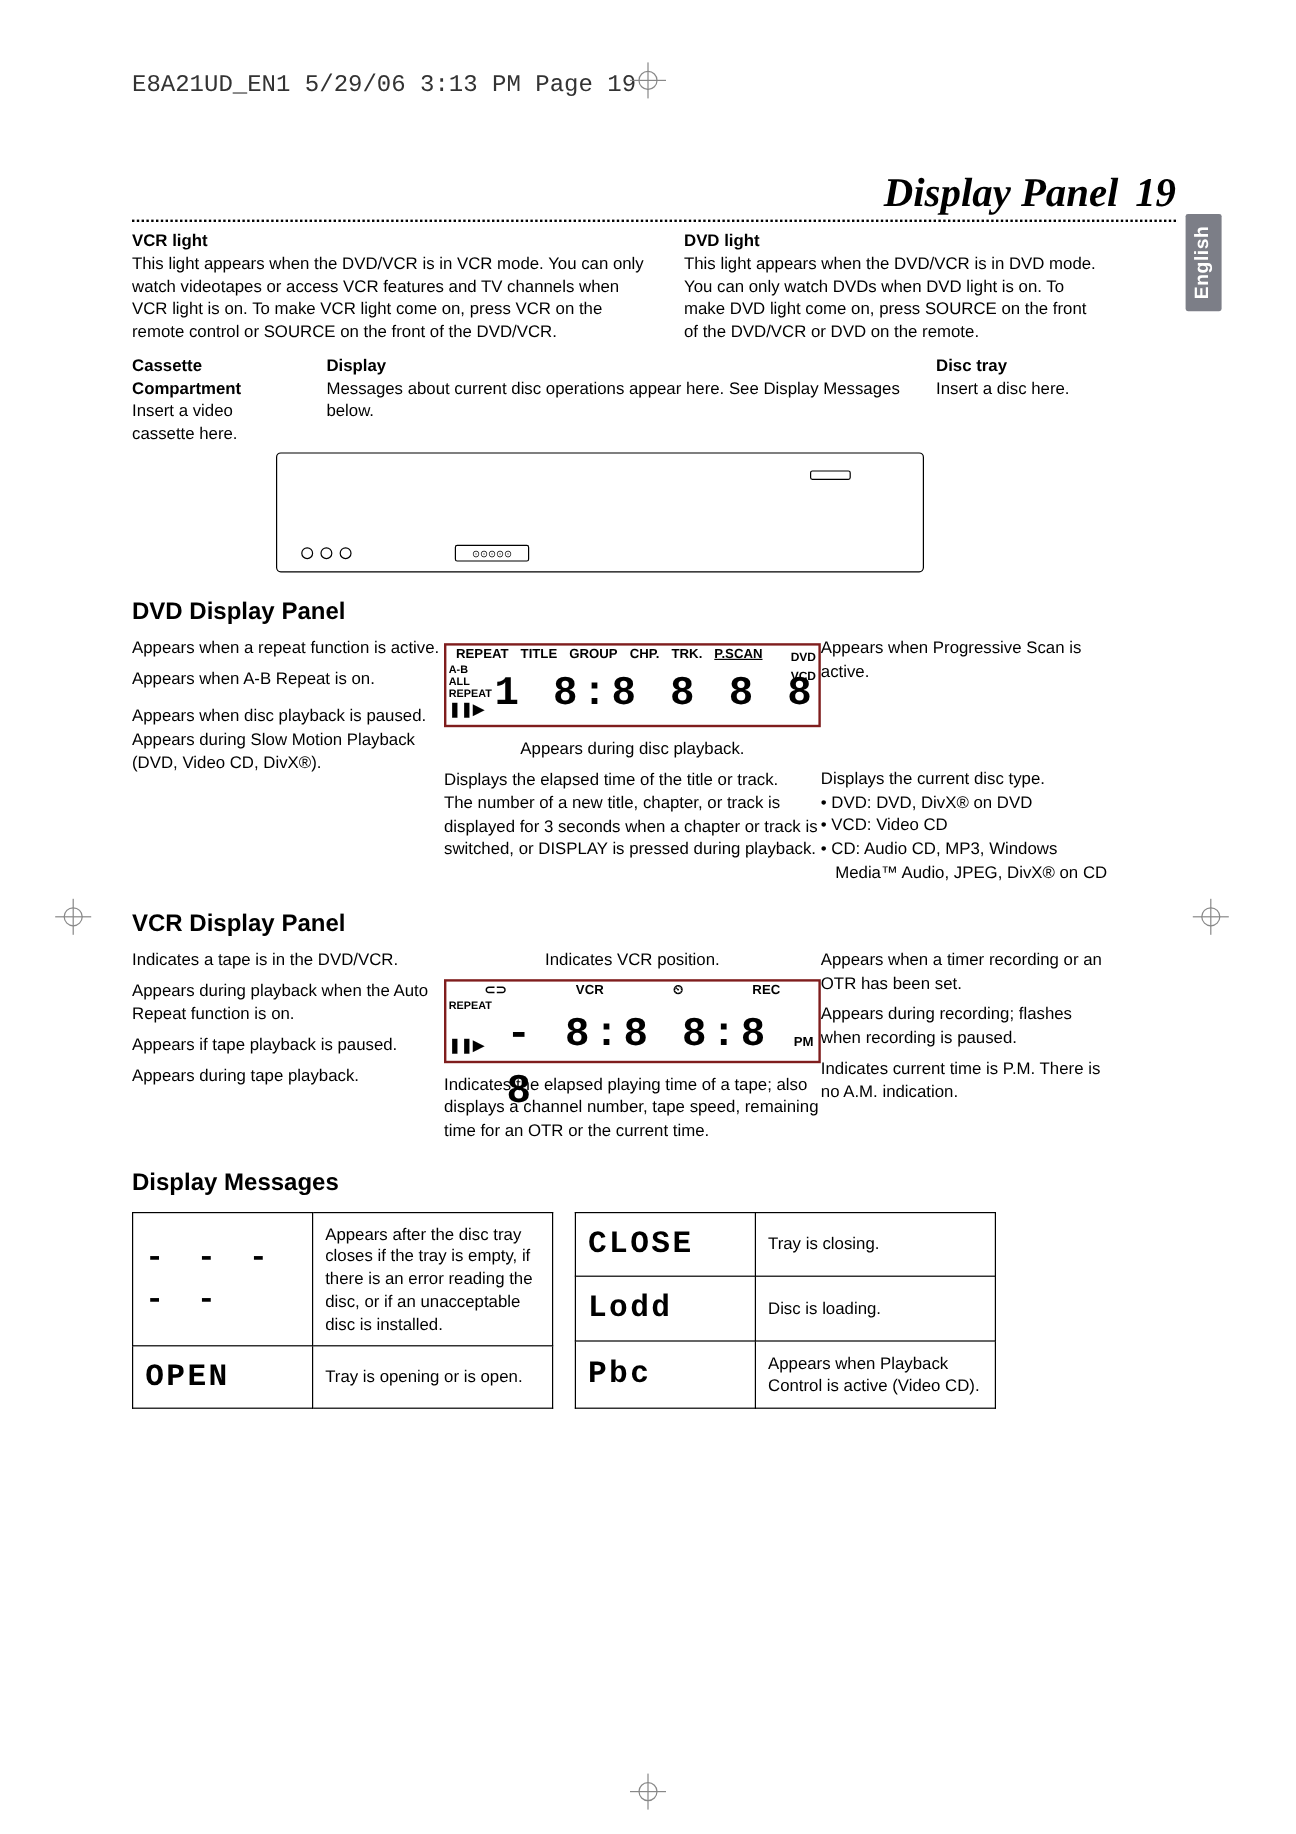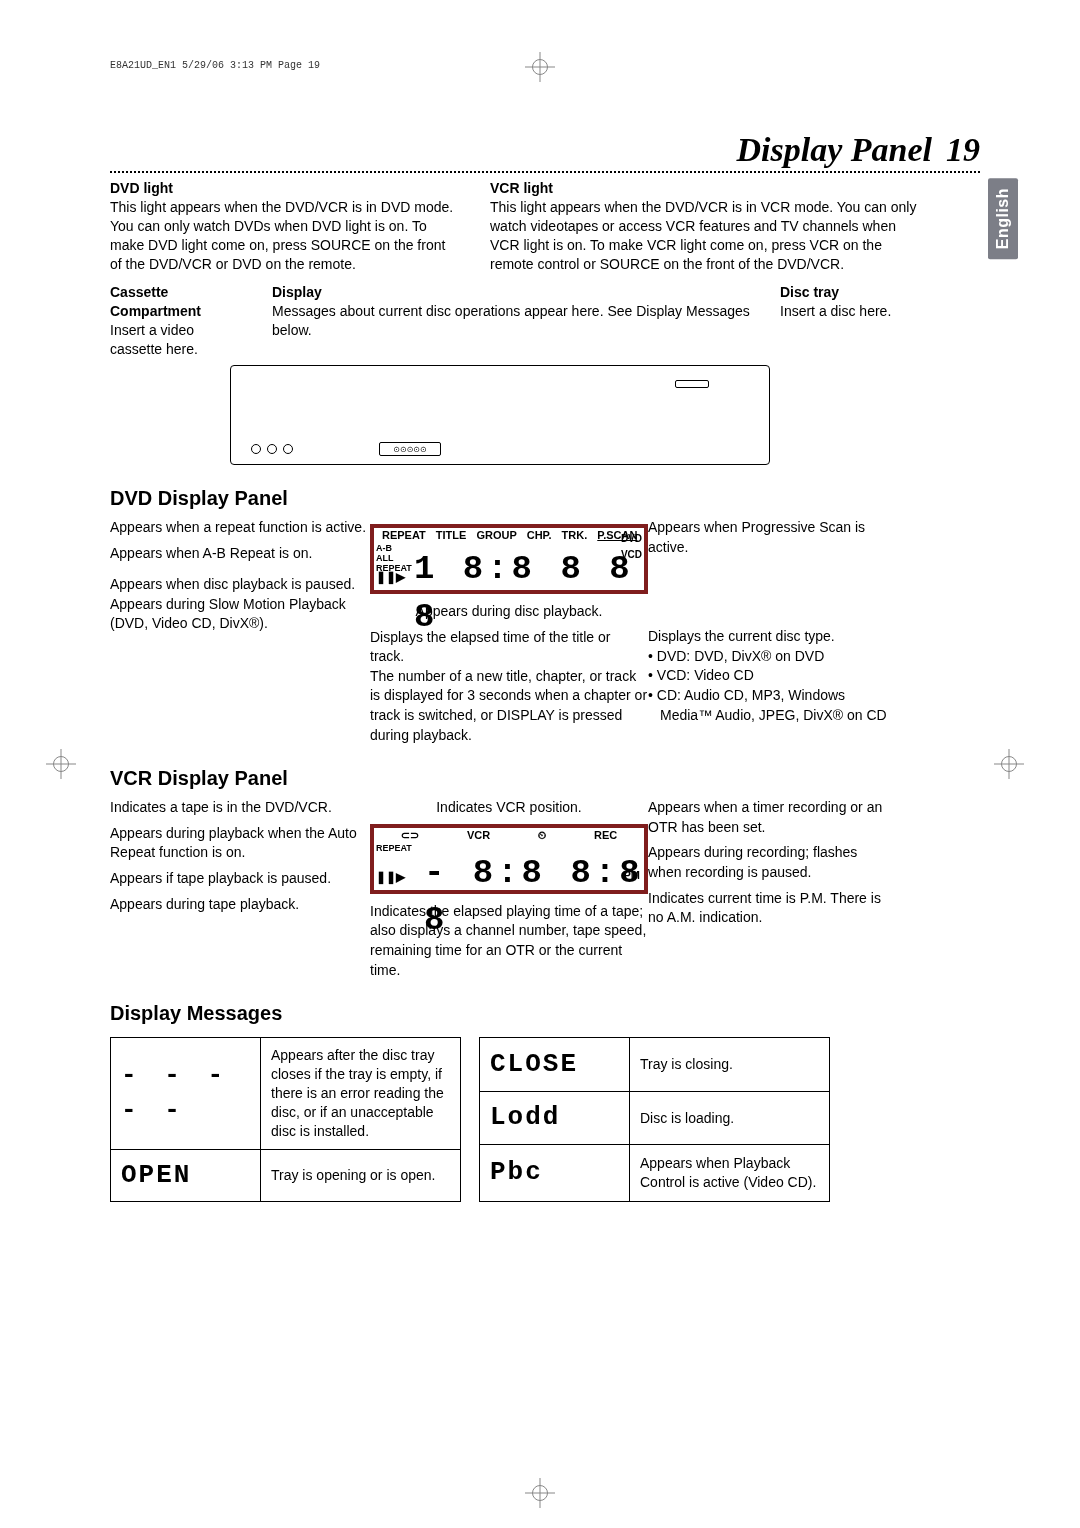--- a/index.html
+++ b/index.html
@@ -1,18 +1,18 @@
 <!DOCTYPE html>
 <html><head>
 <meta charset="utf-8">
 <style>
   * { box-sizing: border-box; margin: 0; padding: 0; }
   html, body { width: 1080px; height: 1528px; background: #fff; font-family: "Helvetica Neue", Arial, sans-serif; color: #000; }
   .page { position: relative; width: 1080px; height: 1528px; padding: 60px 100px 60px 110px; }
-  .hdr-meta { font-family: "Courier New", monospace; font-size: 10px; color: #333; margin-bottom: 60px; }
+  .hdr-meta { font-family: "Courier New", monospace; font-size: 20px; color: #333; margin-bottom: 60px; }
   .title-row { display: flex; justify-content: flex-end; align-items: flex-end; border-bottom: 2px dotted #000; padding-bottom: 2px; margin-bottom: 6px; }
   .title-row .title { font-style: italic; font-weight: 600; font-size: 34px; margin-right: 14px; font-family: Georgia, serif; }
   .title-row .num { font-style: italic; font-weight: 600; font-size: 34px; font-family: Georgia, serif; }
   .lang-tab { position: absolute; right: 62px; top: 178px; background: #7c7e87; color: #fff; writing-mode: vertical-rl; transform: rotate(180deg); font-size: 16px; font-weight: 700; padding: 10px 6px; border-radius: 2px; letter-spacing: 0.5px; }
   .ann-row { display: flex; gap: 30px; }
   .ann-block { font-size: 14px; line-height: 1.35; max-width: 430px; }
   .ann-block.right { max-width: 350px; }
   .ann-block b, .bold { font-weight: 700; }
   .smallrow { display: flex; gap: 22px; margin-top: 10px; }
   .smallrow .col1 { width: 140px; font-size: 14px; line-height: 1.35; }
@@ -22,21 +22,21 @@
   .device-tray { position:absolute; top:14px; right:60px; width:34px; height:8px; border:1px solid #000; border-radius:2px;}
   .device-ctrls { position:absolute; bottom:10px; left:20px; display:flex; gap:6px; align-items:center;}
   .device-ctrls span{font-size:9px; letter-spacing:0.3px;}
   .device-ctrls .circ{width:10px;height:10px;border:1.2px solid #000;border-radius:50%;display:inline-block;}
   .device-disp{position:absolute; bottom:8px; left:148px; width:62px; height:14px; border:1.2px solid #000; border-radius:2px; display:flex; align-items:center; justify-content:center; font-size:8px;}
   .subhead { font-weight: 700; font-size: 20px; margin-top: 22px; margin-bottom: 8px; }
   .panel-cols { display: flex; font-size: 14px; line-height: 1.4; }
   .panel-cols .left { flex: 0 0 260px; }
   .panel-cols .mid { flex: 0 0 260px; }
   .panel-cols .right { flex: 0 0 240px; }
-  .panel-display { width: 278px; height: 70px; border: 4px solid #7f1d1d; margin: 6px 0 8px; position: relative; font-family: Arial, sans-serif; font-size: 12px; font-weight: 700; }
+  .panel-display { width: 314px; height: 70px; border: 2px solid #7f1d1d; margin: 6px 0 8px; position: relative; font-family: Arial, sans-serif; font-size: 12px; font-weight: 700; }
   .seg { font-family: "Courier New", monospace; font-size: 34px; letter-spacing: 4px; position:absolute; top:18px; left:40px; }
   .panel-display .top-labels { position:absolute; top:0; left:8px; right:8px; display:flex; gap:10px; font-size:11px; }
   .panel-display .right-labels { position:absolute; top:4px; right:2px; display:flex; flex-direction:column; gap:2px; font-size:10px; align-items:flex-start; }
   .panel-display .left-labels { position:absolute; top:16px; left:2px; font-size:9px; font-weight:700; line-height:1.1;}
   .panel-display .playicons{position:absolute; bottom:4px; left:2px; font-size:12px;}
   .note { font-size: 14px; line-height: 1.4; }
   .vcr-panel .panel-display .seg { top:22px; left:50px; }
   .msg-section { margin-top: 18px; }
   .msg-grid { display: flex; gap: 18px; margin-top: 12px; }
   .msg-table { border-collapse: collapse; }
@@ -85,27 +85,27 @@
   <div class="hdr-meta">E8A21UD_EN1  5/29/06  3:13 PM  Page 19</div>
 
   <div class="lang-tab">English</div>
 
   <div class="title-row">
     <span class="title">Display Panel</span>
     <span class="num">19</span>
   </div>
 
   <div class="ann-row">
+    <div class="ann-block">
+      <span class="bold">VCR light</span><br>
+      <span>This light appears when the DVD/VCR is in VCR mode. You can only watch videotapes or access VCR features and TV channels when VCR light is on. To make VCR light come on, press VCR on the remote control or SOURCE on the front of the DVD/VCR.</span>
+    </div>
     <div class="ann-block right">
       <span class="bold">DVD light</span><br>
       <span>This light appears when the DVD/VCR is in DVD mode. You can only watch DVDs when DVD light is on. To make DVD light come on, press SOURCE on the front of the DVD/VCR or DVD on the remote.</span>
-    </div>
-    <div class="ann-block">
-      <span class="bold">VCR light</span><br>
-      <span>This light appears when the DVD/VCR is in VCR mode. You can only watch videotapes or access VCR features and TV channels when VCR light is on. To make VCR light come on, press VCR on the remote control or SOURCE on the front of the DVD/VCR.</span>
     </div>
   </div>
 
   <div class="smallrow">
     <div class="col1">
       <span class="bold">Cassette Compartment</span><br>
       <span>Insert a video cassette here.</span>
     </div>
     <div class="col2">
       <span class="bold">Display</span><br>

